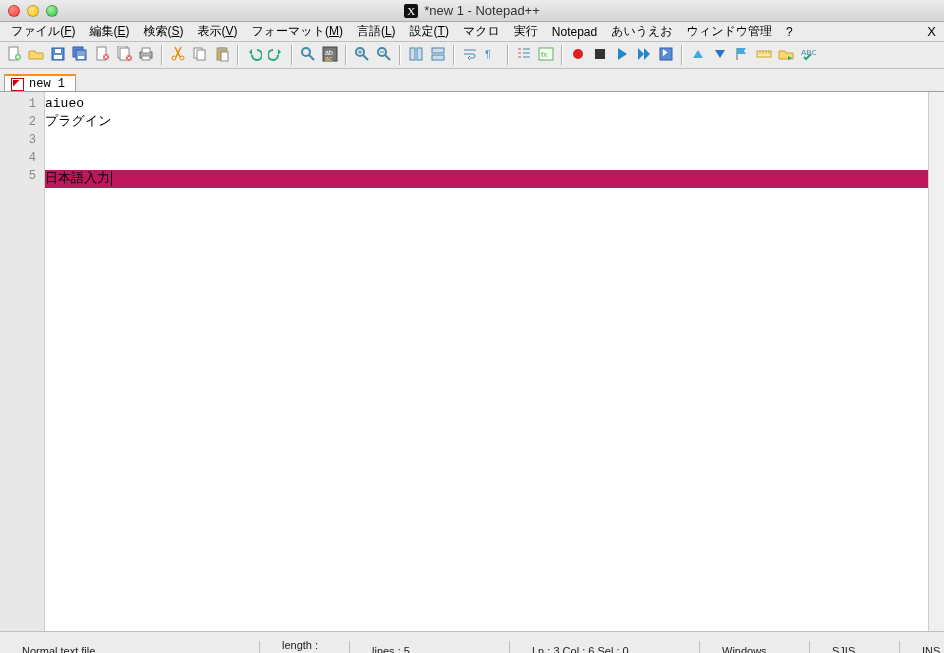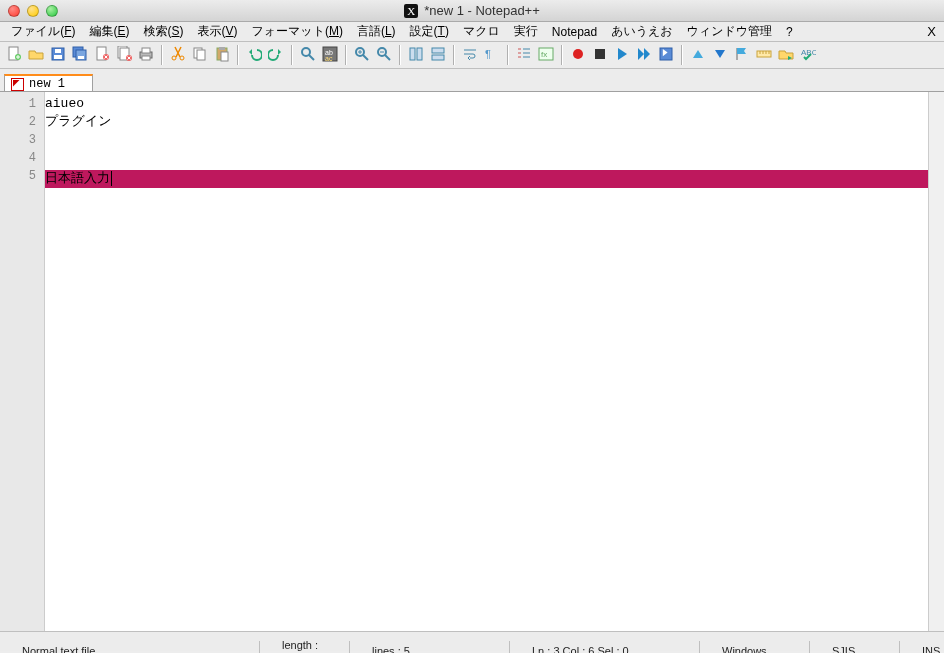--- a/index.html
+++ b/index.html
@@ -80,21 +80,21 @@
     background: #ececec;
     padding: 3px 4px 0 4px;
     display: flex; align-items: flex-end;
   }
   .tab {
     display: flex; align-items: center; gap: 5px;
     background: #fff;
     border: 1px solid #a0a0a0;
     border-bottom: none;
     border-top: 2px solid #ff8c1a;
-    padding: 1px 27px 1px 6px;
+    padding: 1px 10px 1px 6px;
     font-size: 12px;
     font-family: "Courier New", monospace;
     position: relative; top: 1px;
   }
   .tab-icon { width: 13px; height: 13px; background: #fff; border: 1px solid #c00; position: relative; }
   .tab-icon::before { content: ""; position: absolute; inset: 1px 3px 3px 1px; background: #c00; clip-path: polygon(0 0, 100% 0, 0 100%); }
 
   
   .editor {
     display: flex;

